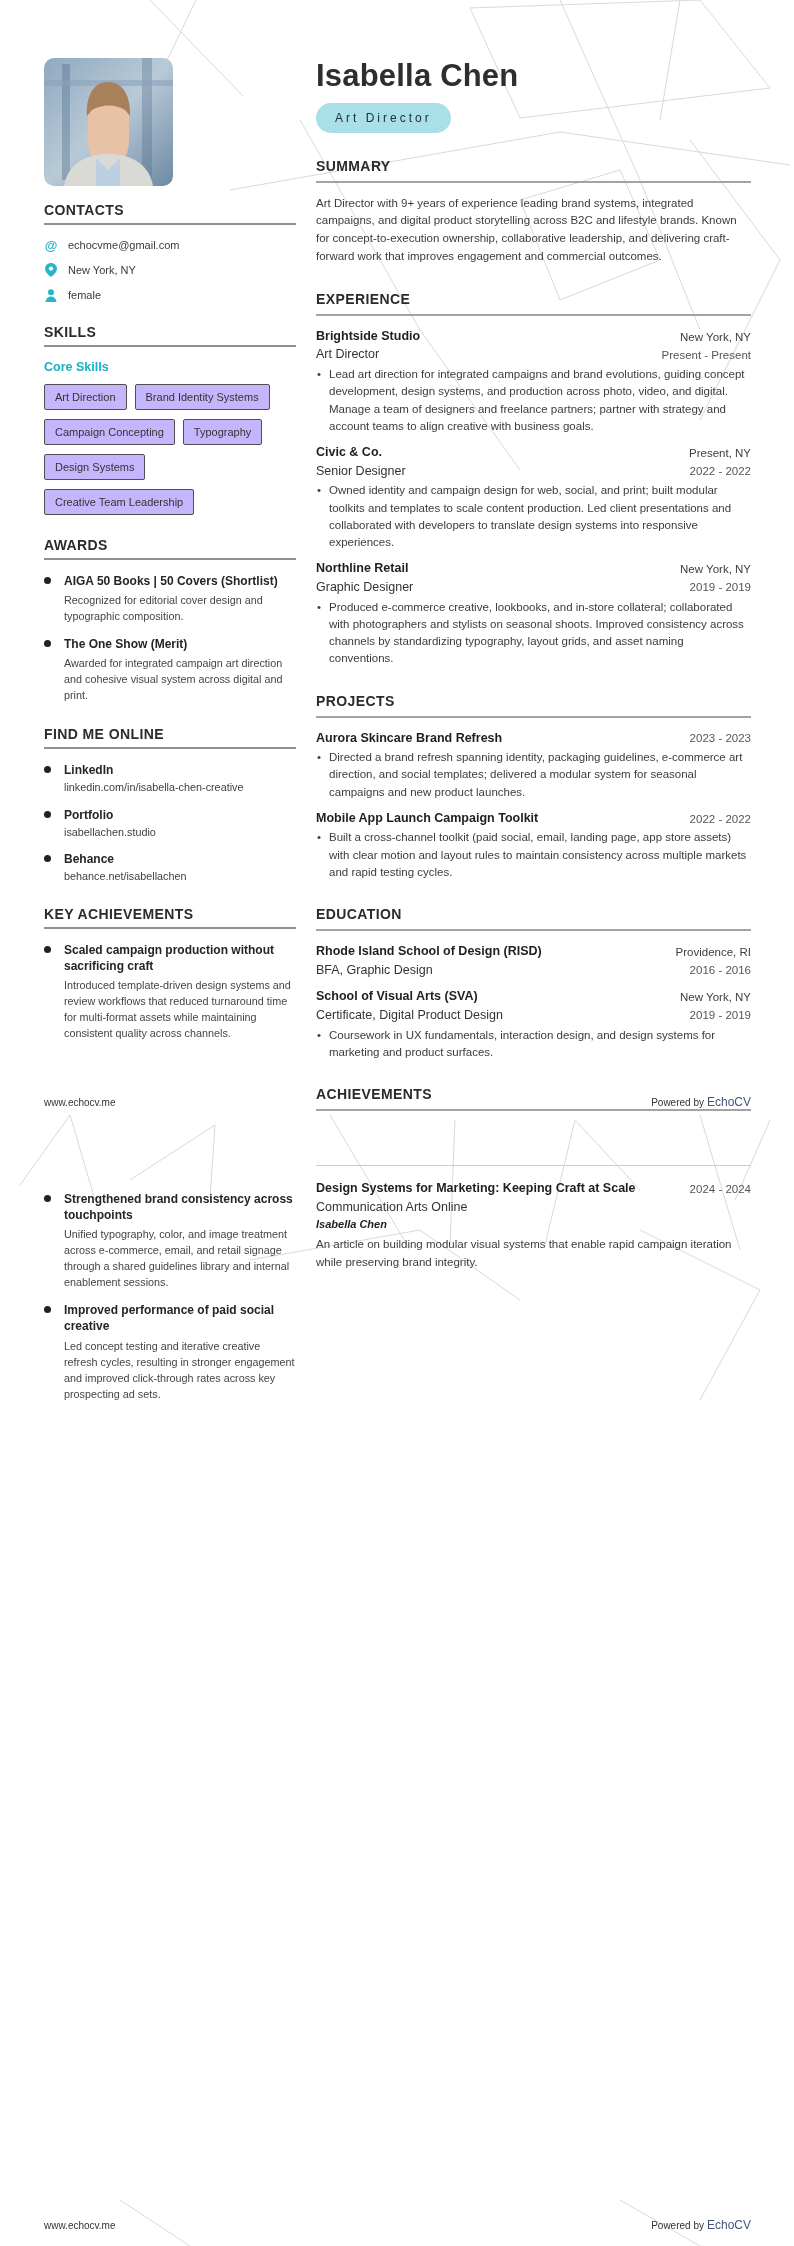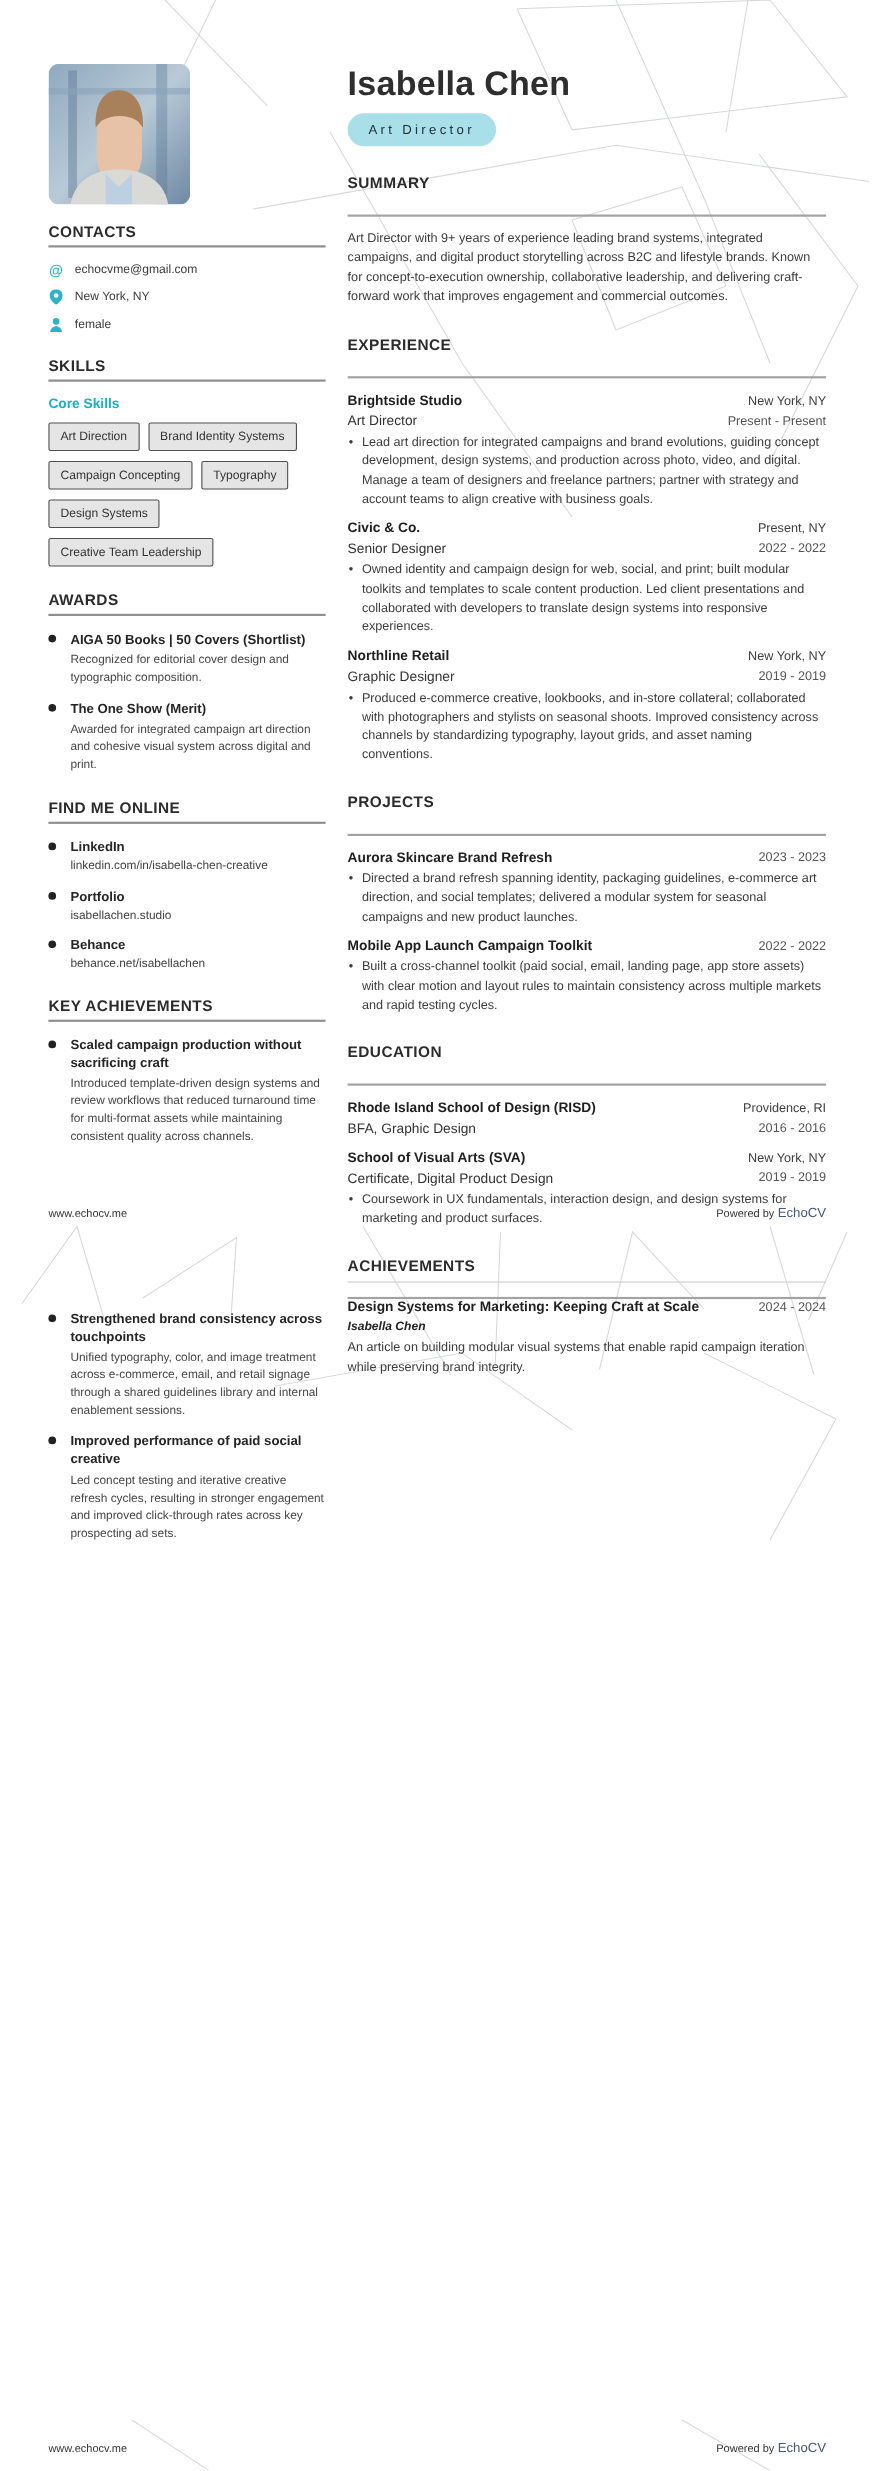--- a/index.html
+++ b/index.html
@@ -16,34 +16,34 @@
   .photo svg { display:block; }
   .sb-section { margin-top:22px; }
   .sb-section.first { margin-top:0; }
   .sb-heading { font-size:14px; font-weight:bold; letter-spacing:.4px; color:#2b2b2b;
                 padding-bottom:5px; border-bottom:2px solid #8f8f8f; margin-bottom:13px; }
   .contact-row { display:flex; align-items:center; gap:10px; margin-bottom:11px; font-size:11px; color:#3a3a3a; }
   .cicon { width:14px; height:14px; display:inline-flex; align-items:center; justify-content:center; flex:0 0 14px; }
   .at-glyph { color:#29b4c8; font-size:13px; font-weight:bold; line-height:1; }
   .group-label { font-size:12.5px; font-weight:bold; color:#17b1c7; margin:2px 0 10px; }
   .chips { display:flex; flex-wrap:wrap; gap:9px 8px; }
-  .chip { font-size:11px; color:#333; border:1px solid #4f4f4f; border-radius:2px; padding:6px 10px; background:#e5e5e5; }
+  .chip { font-size:11px; color:#333; border:1px solid #4f4f4f; border-radius:2px; padding:6px 10px; background:#c4b5fd; }
   .sb-item { display:grid; grid-template-columns:20px 1fr; margin-bottom:11px; }
   .sb-bullet { width:7px; height:7px; border-radius:50%; background:#222; margin-top:4px; }
   .sb-item-title { font-size:12px; font-weight:bold; color:#252525; line-height:1.35; }
   .sb-item-desc { font-size:10.8px; color:#454545; line-height:1.48; margin-top:4px; }
   .sb-link-url { font-size:10.8px; color:#3f3f3f; line-height:1.4; margin-top:2px; word-break:break-all; }
 
   
   .name { font-size:31px; font-weight:bold; color:#2e2e2e; letter-spacing:.2px; line-height:1.15; }
   .badge { display:inline-block; margin-top:9px; background:#a8dfe8; color:#20313a; font-size:12px;
            letter-spacing:3px; padding:8px 19px; border-radius:16px; }
   .m-section { margin-top:25px; }
   .m-heading { font-size:14px; font-weight:bold; letter-spacing:.4px; color:#2b2b2b;
-               padding-bottom:21px; border-bottom:2px solid #a3a3a3; margin-bottom:12px; }
+               padding-bottom:7px; border-bottom:2px solid #a3a3a3; margin-bottom:12px; }
   .body-text { font-size:11.5px; line-height:1.55; color:#3c3c3c; }
   .entry { margin-bottom:9px; }
   .row { display:flex; justify-content:space-between; align-items:center; gap:12px; }
   .company { font-size:12.5px; font-weight:bold; color:#1f1f1f; line-height:1.4; }
   .loc { font-size:11.5px; color:#3d3d3d; white-space:nowrap; }
   .role { font-size:12.5px; color:#333; line-height:1.5; }
   .dates { font-size:11.5px; color:#555; white-space:nowrap; }
   ul.bullets { list-style:none; margin-top:2px; }
   ul.bullets li { position:relative; padding-left:13px; font-size:11.5px; line-height:1.5; color:#3c3c3c; }
   ul.bullets li::before { content:"•"; position:absolute; left:1px; color:#3c3c3c; }
@@ -354,20 +354,21 @@
         </div>
       </div>
 
       <div class="main">
         <hr class="continuation-rule">
         <div class="entry">
           <div class="row">
             <span class="company">Design Systems for Marketing: Keeping Craft at Scale</span>
             <span class="dates">2024 - 2024</span>
           </div>
+          <div class="pub-publisher">Communication Arts Online</div>
           <div class="pub-author">Isabella Chen</div>
           <p class="pub-desc">An article on building modular visual systems that enable rapid campaign iteration while preserving brand integrity.</p>
         </div>
       </div>
     </div>
 
     <div class="footer">
       <span class="footer-url">www.echocv.me</span>
       <span class="powered">
         <span>Powered by</span><span class="brand">EchoCV</span>

